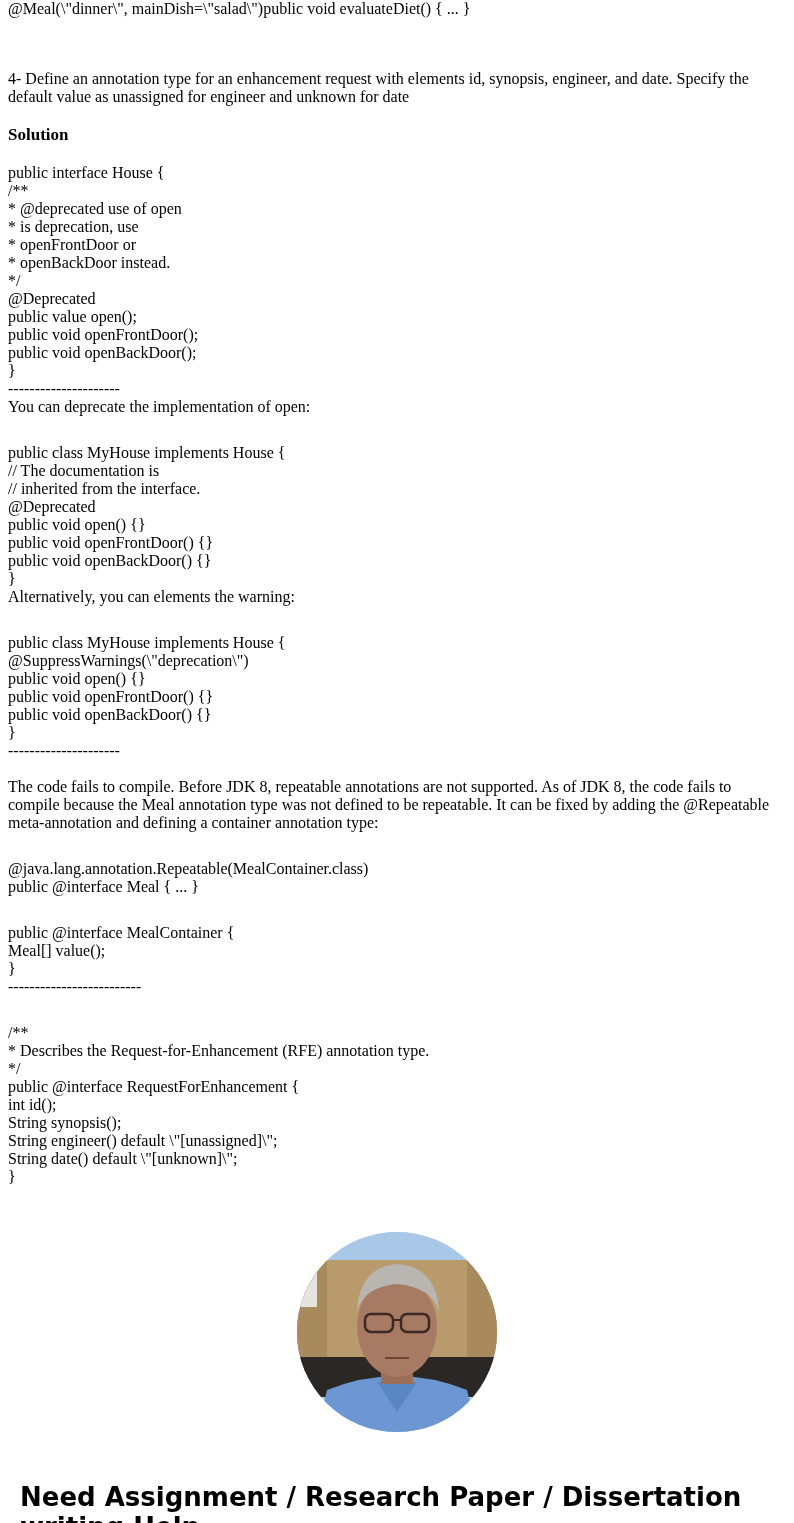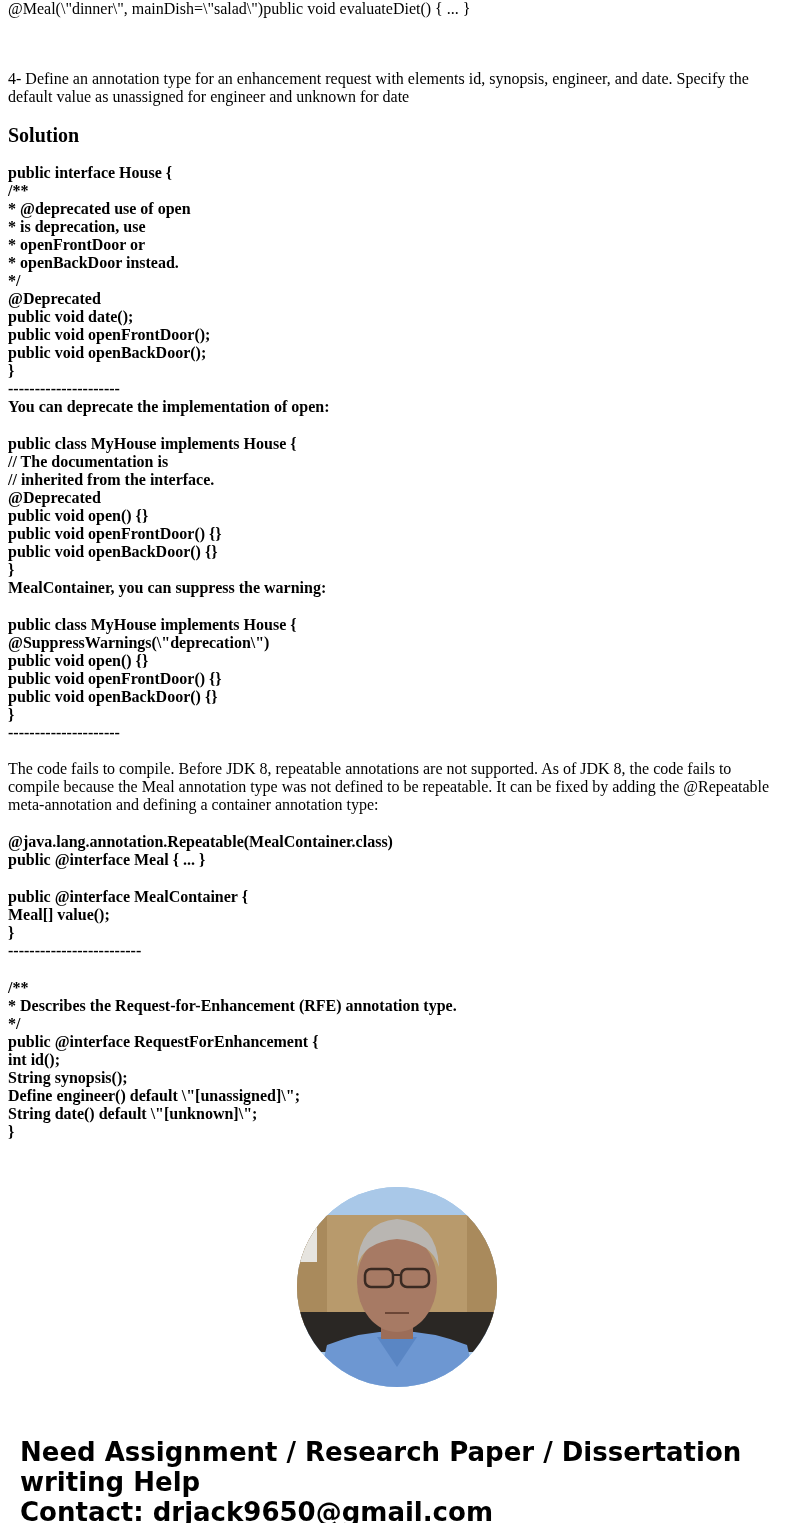--- a/index.html
+++ b/index.html
@@ -10,26 +10,26 @@
       font-size: 16px;
       line-height: 18px;
       color: #000000;
       position: relative;
     }
     .content { padding: 0 8px; }
     .line { display: block; white-space: pre-wrap; min-height: 18px; }
     .top-line { padding-top: 0; }
     .question { margin-top: 52px; }
     .solution-heading {
-      font-size: 20px;
+      font-size: 17px;
       font-weight: bold;
       margin: 18px 0 18px 0;
       line-height: 22px;
     }
-    .block { margin-top: 1px; font-weight: bold; }
+    .block { margin-top: 10px; }
     .gap { height: 18px; }
     .para { display: block; }
     .avatar-wrap {
       display: flex;
       justify-content: center;
       margin-top: 46px;
     }
     .avatar {
       width: 200px;
       height: 200px;
@@ -60,40 +60,40 @@
 
   <div class="block">
     <span class="line">public interface House {</span>
     <span class="line">/**</span>
     <span class="line">* @deprecated use of open</span>
     <span class="line">* is deprecation, use</span>
     <span class="line">* openFrontDoor or</span>
     <span class="line">* openBackDoor instead.</span>
     <span class="line">*/</span>
     <span class="line">@Deprecated</span>
-    <span class="line">public void date();</span>
+    <span class="line">public value open();</span>
     <span class="line">public void openFrontDoor();</span>
     <span class="line">public void openBackDoor();</span>
     <span class="line">}</span>
     <span class="line">---------------------</span>
     <span class="line">You can deprecate the implementation of open:</span>
   </div>
 
   <div class="gap"></div>
 
   <div class="block">
     <span class="line">public class MyHouse implements House {</span>
     <span class="line">// The documentation is</span>
     <span class="line">// inherited from the interface.</span>
     <span class="line">@Deprecated</span>
     <span class="line">public void open() {}</span>
     <span class="line">public void openFrontDoor() {}</span>
     <span class="line">public void openBackDoor() {}</span>
     <span class="line">}</span>
-    <span class="line">MealContainer, you can suppress the warning:</span>
+    <span class="line">Alternatively, you can elements the warning:</span>
   </div>
 
   <div class="gap"></div>
 
   <div class="block">
     <span class="line">public class MyHouse implements House {</span>
     <span class="line">@SuppressWarnings(\"deprecation\")</span>
     <span class="line">public void open() {}</span>
     <span class="line">public void openFrontDoor() {}</span>
     <span class="line">public void openBackDoor() {}</span>
@@ -123,21 +123,21 @@
 
   <div class="gap"></div>
 
   <div class="block">
     <span class="line">/**</span>
     <span class="line">* Describes the Request-for-Enhancement (RFE) annotation type.</span>
     <span class="line">*/</span>
     <span class="line">public @interface RequestForEnhancement {</span>
     <span class="line">int id();</span>
     <span class="line">String synopsis();</span>
-    <span class="line">Define engineer() default \"[unassigned]\";</span>
+    <span class="line">String engineer() default \"[unassigned]\";</span>
     <span class="line">String date() default \"[unknown]\";</span>
     <span class="line">}</span>
   </div>
 </div>
 
 <div class="avatar-wrap">
   <div class="avatar">
     <svg width="200" height="200" viewBox="0 0 200 200">
 
       <rect x="0" y="0" width="200" height="200" fill="#a9c8e8"></rect>

